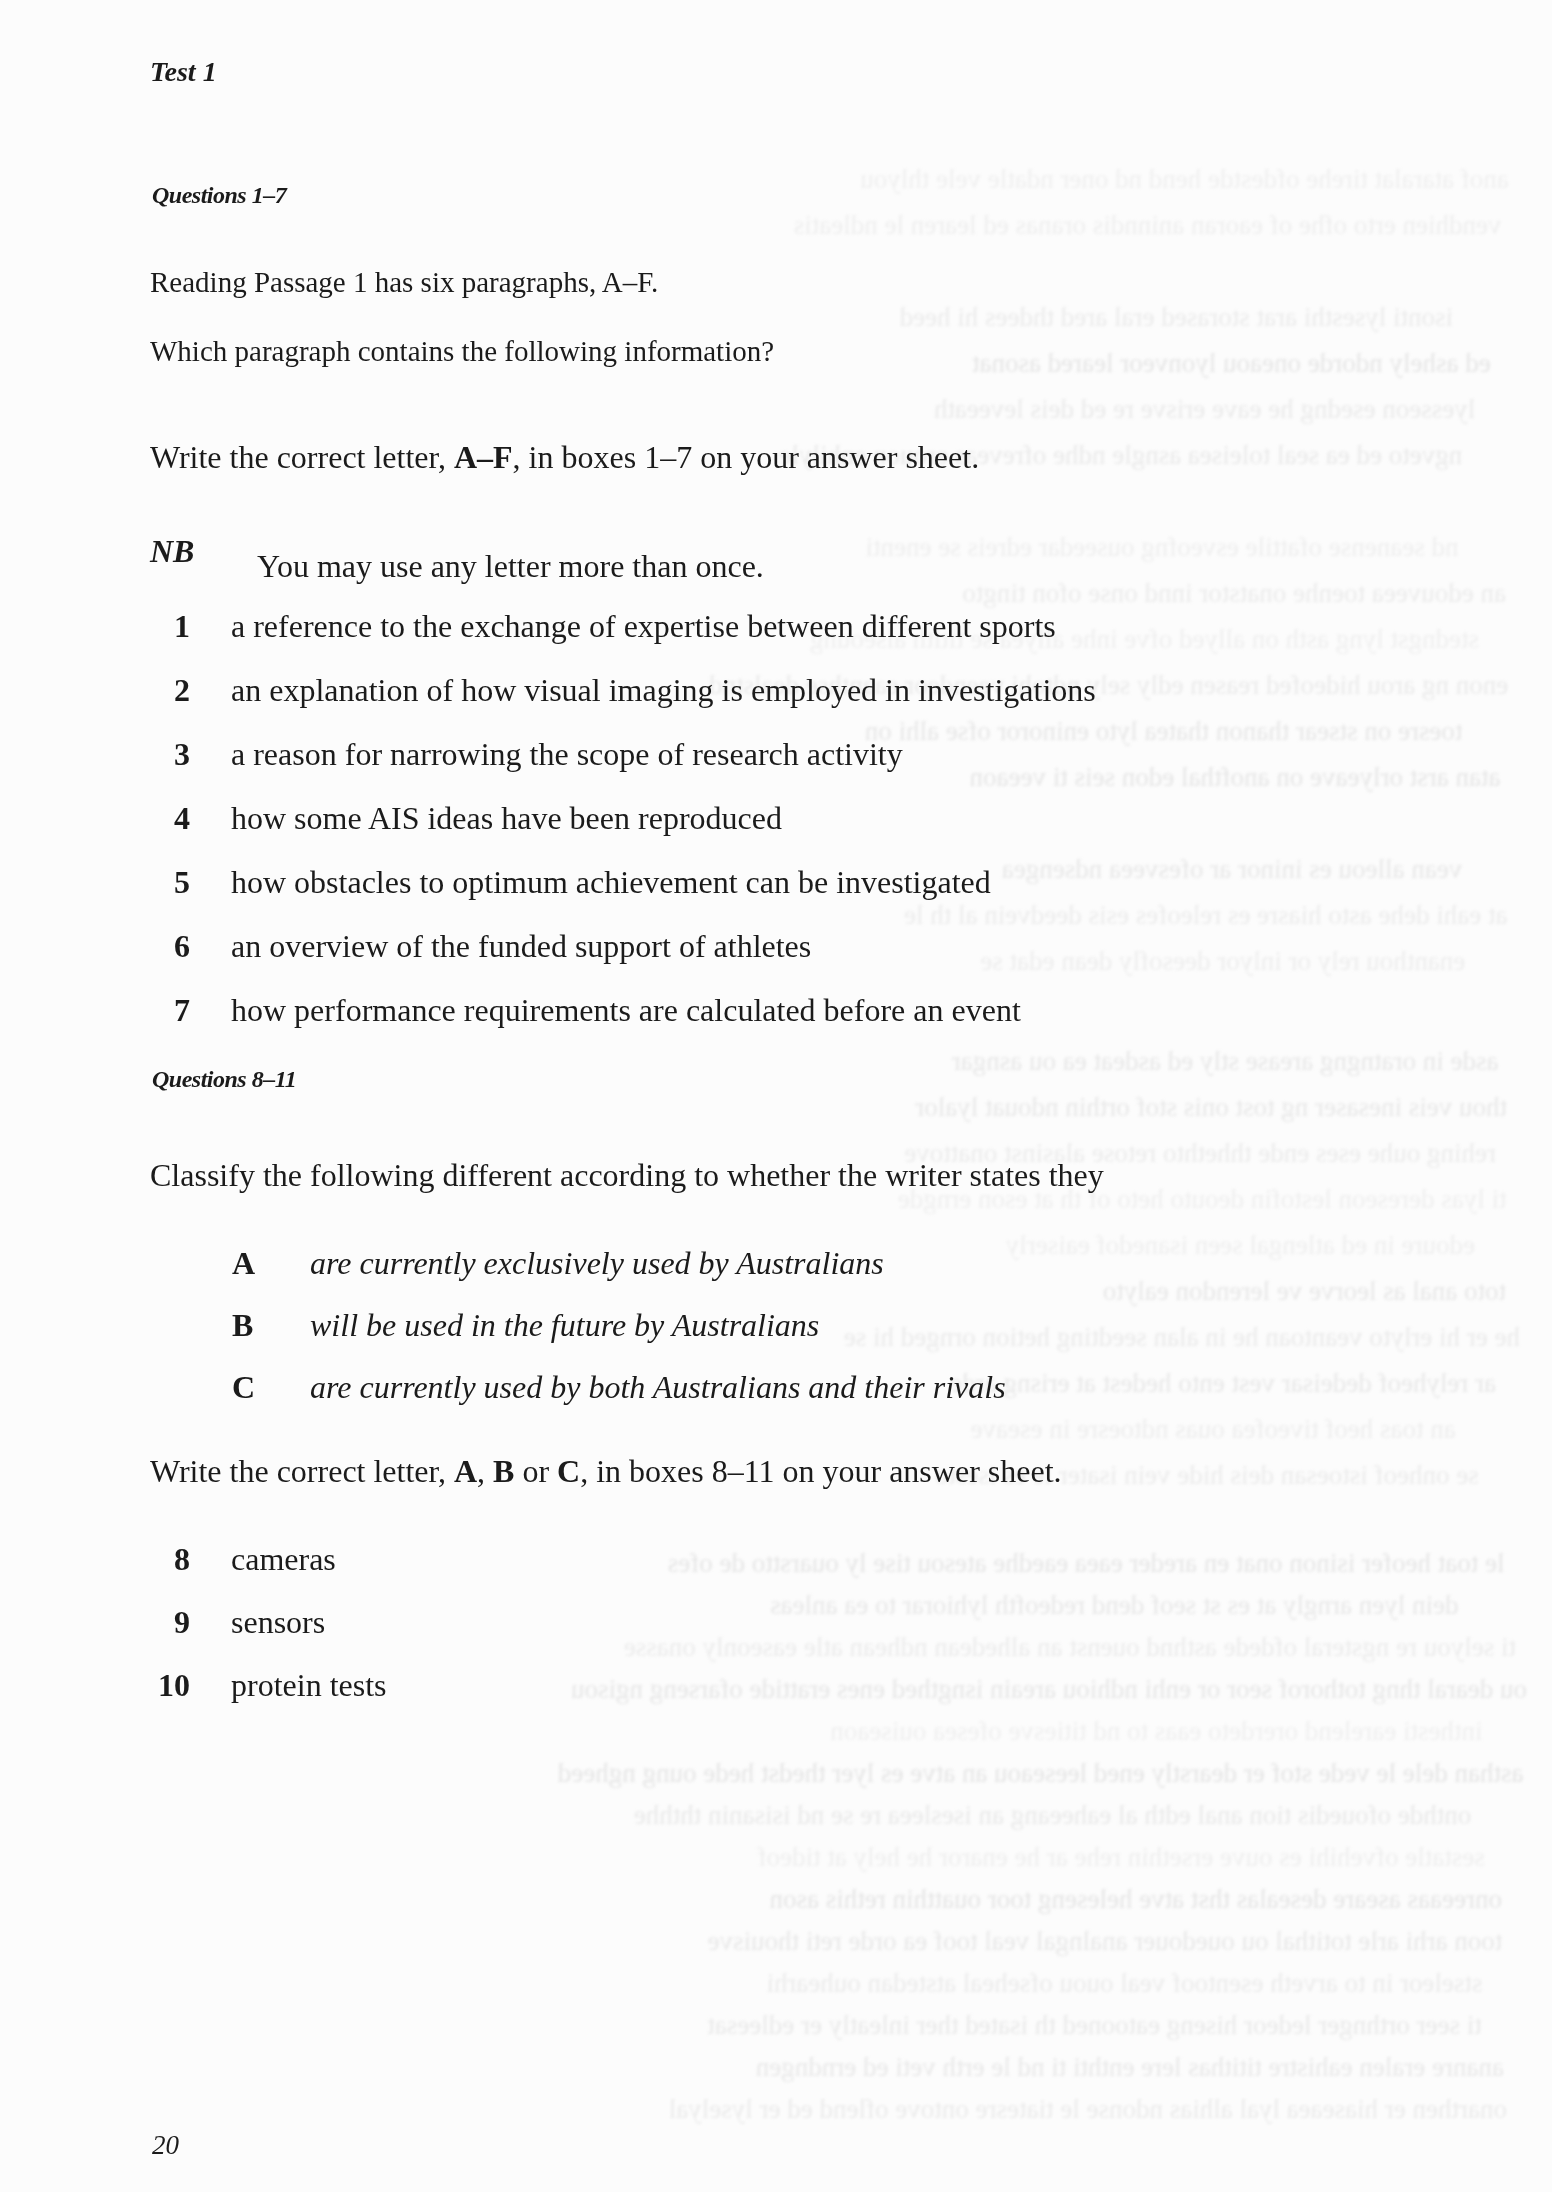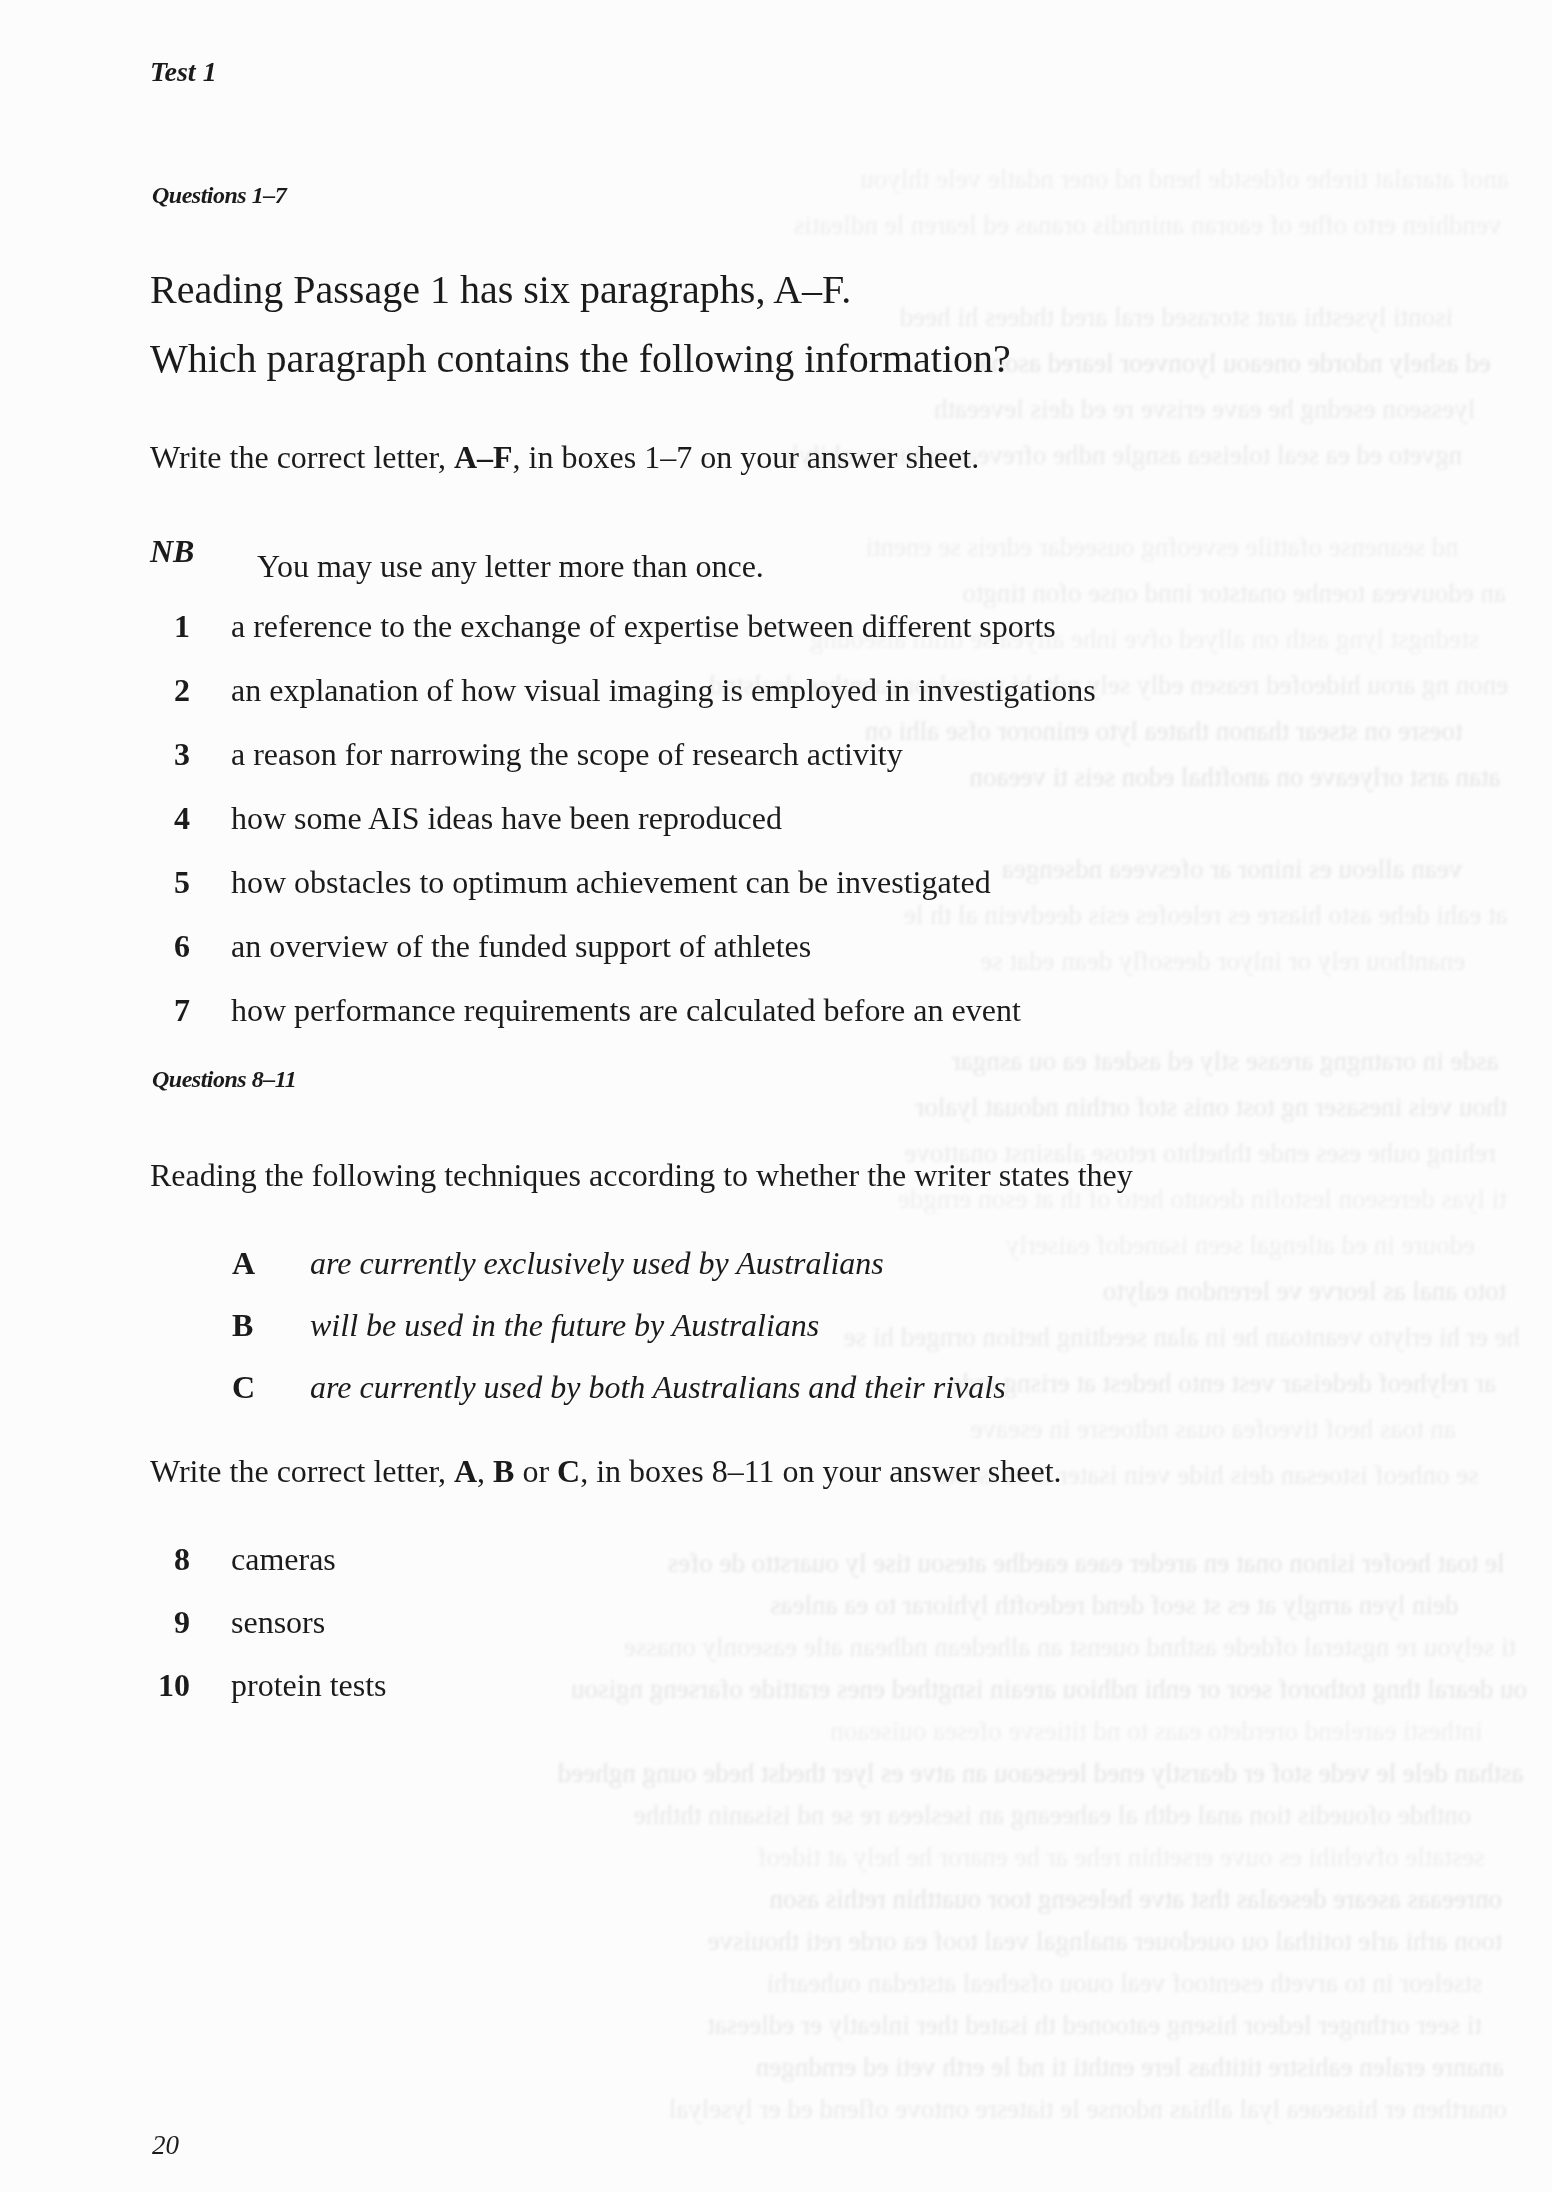--- a/index.html
+++ b/index.html
@@ -18,21 +18,21 @@
     font-family:"Liberation Serif","DejaVu Serif",serif;
     font-size:27px;color:#d7d7d7;opacity:.6;
     white-space:nowrap;overflow:hidden;
     filter:blur(1.4px);
     transform:scaleX(-1);
   }
   .content{position:absolute;inset:0;z-index:1;}
   .abs{position:absolute;white-space:nowrap;}
   .running-header{left:150px;top:56px;font-size:28px;font-weight:bold;font-style:italic;text-align:center;}
   .section-title{font-size:24px;font-weight:bold;font-style:italic;letter-spacing:-0.5px;}
-  .body-line{font-size:40px;}
+  .body-line{font-size:29px;}
   .italic-line{font-size:32px;}
   .nb-row{left:150px;display:flex;font-size:32px;}
   .nb-label{font-weight:bold;font-style:italic;width:107px;flex:none;margin-top:9px;}
   .nb-text{margin-top:24px;}
   .q-list{left:150px;}
   .q-item{display:flex;align-items:flex-start;height:64px;font-size:32px;}
   .q-item .num{width:40px;flex:none;text-align:right;font-weight:bold;}
   .q-item .txt{margin-left:41px;white-space:nowrap;}
   .opt-list{left:232px;}
   .opt-row{display:flex;align-items:flex-start;height:62px;font-size:32px;}
@@ -130,21 +130,21 @@
         <span class="txt">an overview of the funded support of athletes</span>
       </div>
       <div class="q-item">
         <span class="num">7</span>
         <span class="txt">how performance requirements are calculated before an event</span>
       </div>
     </div>
 
     <div class="abs section-title" style="left:152px;top:1066px;">Questions 8–11</div>
 
-    <div class="abs italic-line" style="left:150px;top:1157px;">Reading the following techniques according to whether the writer states they</div>
+    <div class="abs italic-line" style="left:150px;top:1157px;">Classify the following different according to whether the writer states they</div>
 
     <div class="abs opt-list" style="top:1245px;">
       <div class="opt-row">
         <span class="letter">A</span>
         <span class="txt">are currently exclusively used by Australians</span>
       </div>
       <div class="opt-row">
         <span class="letter">B</span>
         <span class="txt">will be used in the future by Australians</span>
       </div>

